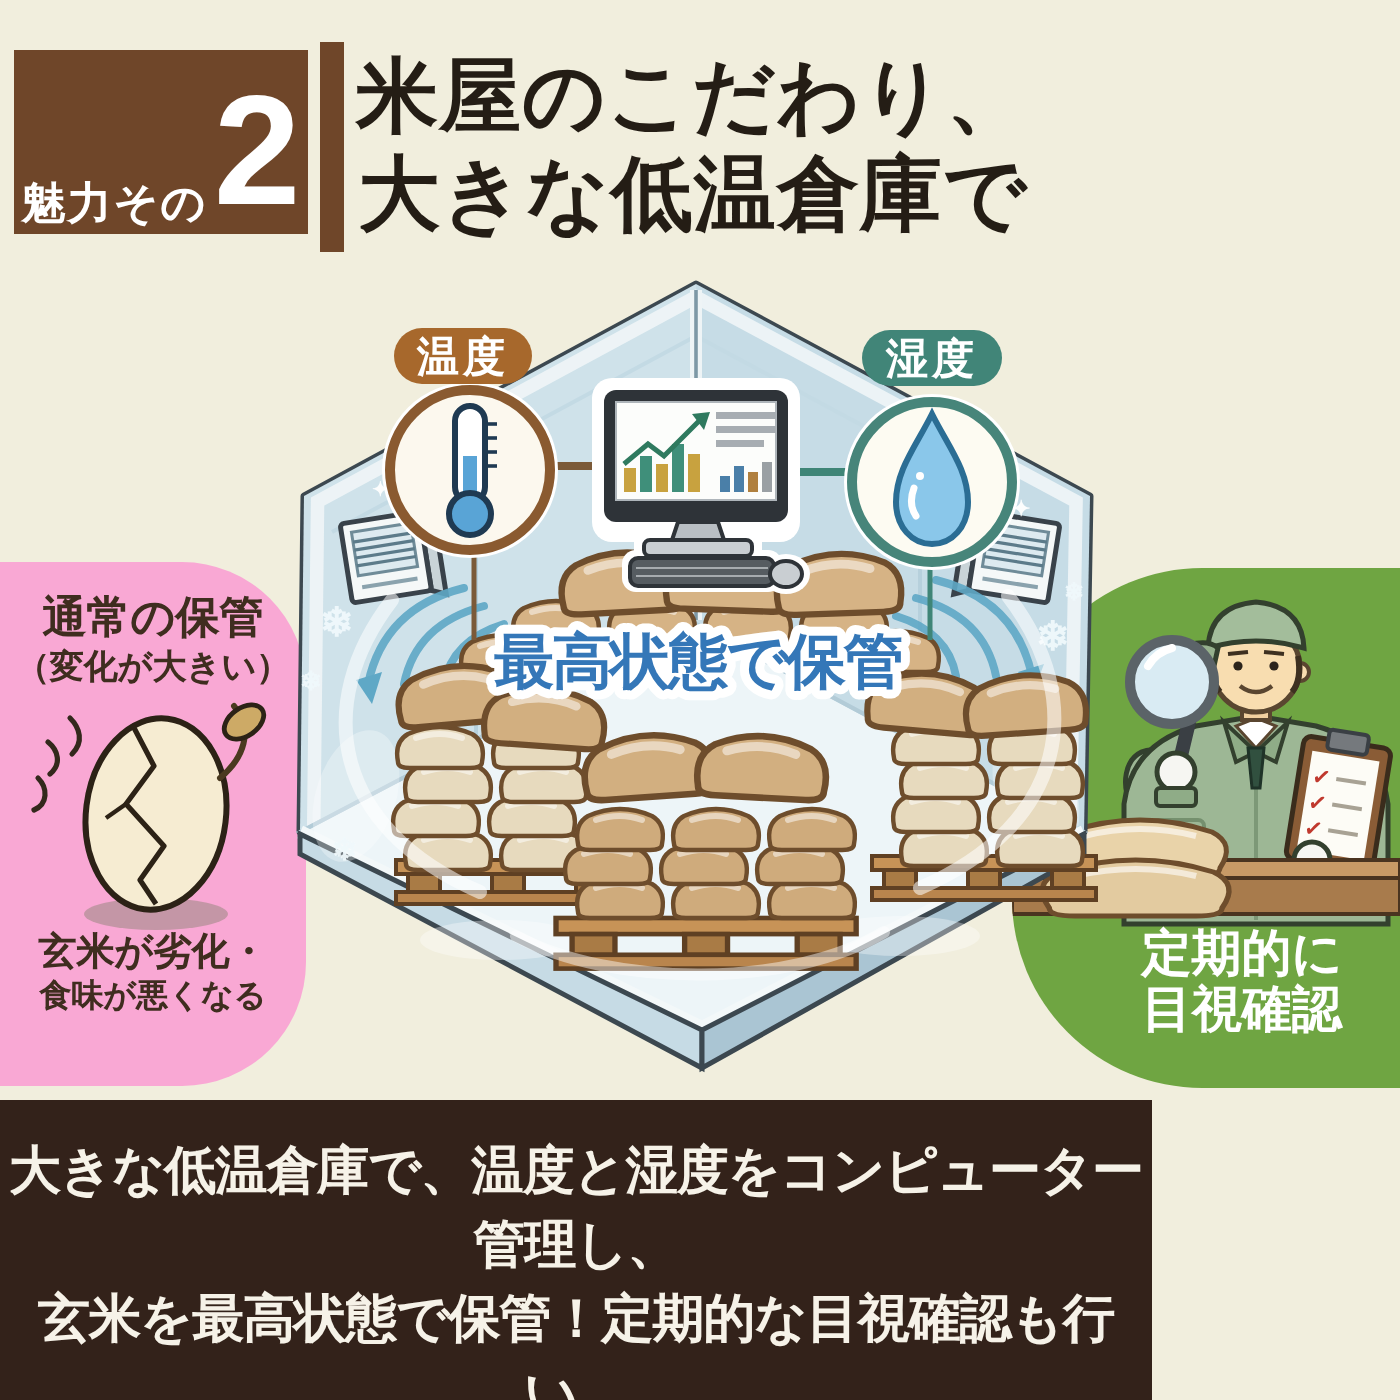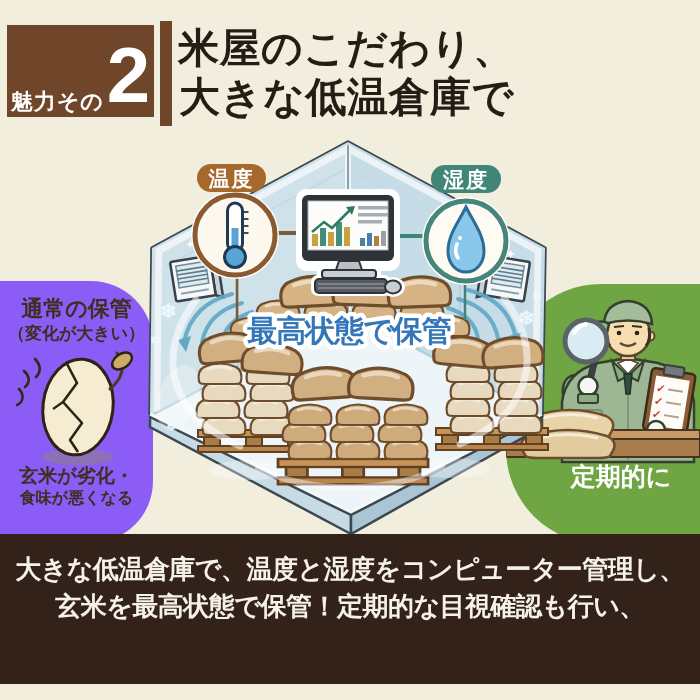--- a/index.html
+++ b/index.html
@@ -16,21 +16,21 @@
   .badge-prefix{font-size:22px;font-weight:900;letter-spacing:1px;}
   .badge-number{font-size:78px;font-weight:900;line-height:0.92;margin-bottom:5px;}
   .vbar{position:absolute;left:160px;top:21px;width:12px;height:105px;background:#6f4629;}
   .title{
     position:absolute;left:178px;top:24px;margin:0;
     font-size:41px;line-height:49px;font-weight:900;color:#241d15;letter-spacing:0.5px;text-align:center;
   }
   
   .panel-left{
     position:absolute;left:0;top:281px;width:153px;height:262px;
-    background:#8b5cf6;border-radius:0 62px 62px 0;
+    background:#f9a8d4;border-radius:0 62px 62px 0;
   }
   .pl-title{position:absolute;top:13px;left:0;width:100%;text-align:center;
     font-size:22px;font-weight:900;color:#3f2d1f;}
   .pl-sub{position:absolute;top:41px;left:0;width:100%;text-align:center;
     font-size:17px;font-weight:700;color:#3f2d1f;}
   .pl-grain{position:absolute;left:0;top:64px;width:153px;height:120px;}
   .pl-cap1{position:absolute;top:182px;left:0;width:100%;text-align:center;
     font-size:19px;font-weight:900;color:#3f2d1f;}
   .pl-cap2{position:absolute;top:207px;left:0;width:100%;text-align:center;
     font-size:16px;font-weight:900;color:#3f2d1f;}
@@ -41,21 +41,21 @@
   .pr-illu{position:absolute;left:0;top:0;width:194px;height:260px;}
   .pr-cap1{position:absolute;top:176px;left:40px;width:150px;text-align:center;
     font-size:25px;font-weight:900;color:#ffffff;}
   .pr-cap2{position:absolute;top:204px;left:40px;width:150px;text-align:center;
     font-size:25px;font-weight:900;color:#ffffff;}
   
   .warehouse-svg{position:absolute;left:0;top:0;width:700px;height:700px;}
   .svg-jp{font-family:"Liberation Sans",sans-serif;font-weight:900;}
   
   .footer{
-    position:absolute;left:0;top:534px;width:700px;height:150px;background:#33221a;
+    position:absolute;left:0;top:550px;width:576px;height:150px;background:#33221a;
     color:#f6f2e8;text-align:center;font-weight:800;font-size:26px;line-height:37px;
     padding-top:17px;box-sizing:border-box;letter-spacing:-0.5px;
   }
 </style>
 </head>
 <body>
 
 <div class="stage">
 
   <div class="badge">
@@ -142,20 +142,21 @@
           <path d="M8,26 Q0,14 12,8 Q48,-4 84,8 Q96,14 88,26 Q88,30 76,30 L20,30 Q8,30 8,26 Z" fill="#e9d3a9" stroke="#6e4d2c" stroke-width="2.5"></path>
           <path d="M20,10 Q48,3 76,10" fill="none" stroke="#ffffff" stroke-width="3" opacity="0.6"></path>
         </g>
         <g transform="translate(10,144) scale(1.08,1)">
           <path d="M8,26 Q0,14 12,8 Q48,-4 84,8 Q96,14 88,26 Q88,30 76,30 L20,30 Q8,30 8,26 Z" fill="#e3cba0" stroke="#6e4d2c" stroke-width="2.5"></path>
           <path d="M20,10 Q48,3 76,10" fill="none" stroke="#ffffff" stroke-width="3" opacity="0.6"></path>
         </g>
       </g>
     </svg>
     <div class="pr-cap1">定期的に</div>
+    <div class="pr-cap2">目視確認</div>
   </div>
 
   <svg class="warehouse-svg" viewBox="0 0 700 700">
     <defs>
       <g id="bag">
         <path d="M3,19 Q1,9 8,5 Q24,-2 40,5 Q47,9 45,19 Q45,22 39,22 L9,22 Q3,22 3,19 Z" stroke="#6e4d2c" stroke-width="2.2" stroke-linejoin="round"></path>
         <path d="M12,7 Q24,3 35,7" fill="none" stroke="#ffffff" stroke-width="3" opacity="0.5" stroke-linecap="round"></path>
       </g>
       <g id="pallet" stroke="#5f4023" stroke-width="2">
         <rect x="0" y="0" width="112" height="7" fill="#c79357"></rect>

